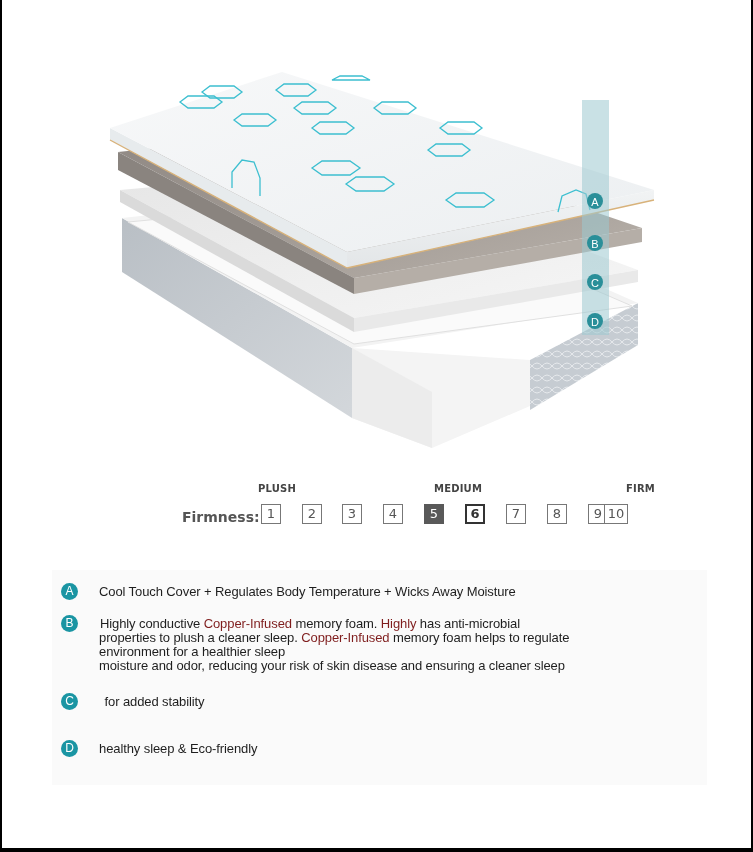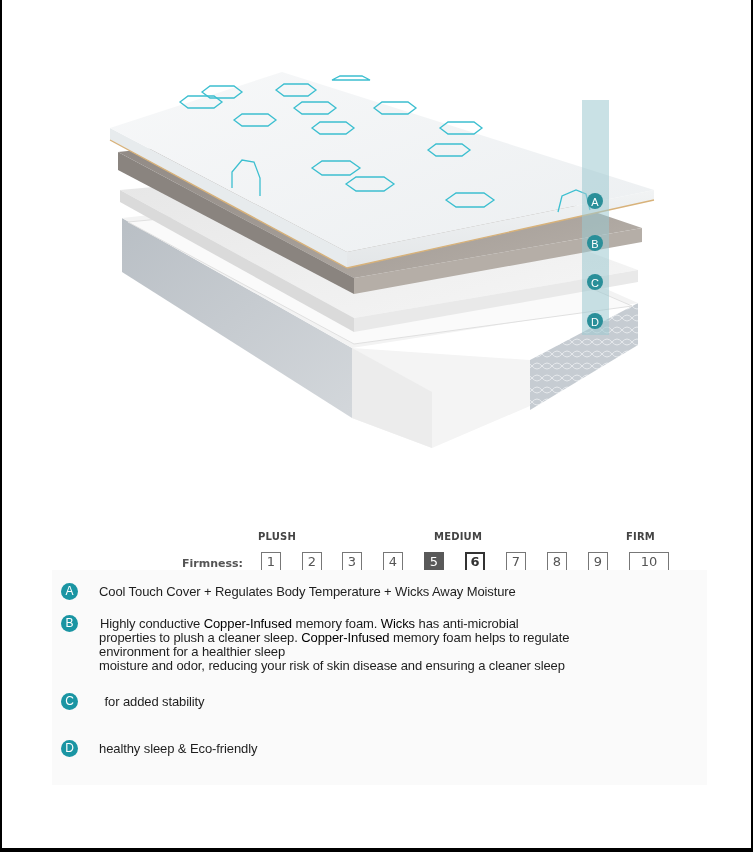--- a/index.html
+++ b/index.html
@@ -3,40 +3,40 @@
 <meta charset="utf-8">
 <style>
   html, body { margin: 0; padding: 0; background: #ffffff; }
   body { width: 753px; height: 852px; position: relative; overflow: hidden;
          font-family: "Liberation Sans", sans-serif; }
   .frame { position: absolute; left: 0; top: 0; width: 753px; height: 852px;
            box-sizing: border-box; border-left: 2px solid #000; border-right: 2px solid #000;
            border-bottom: 4px solid #000; background: #fff; }
   .illustration { position: absolute; left: 0; top: 0; width: 753px; height: 470px; }
 
-  .firmness { position: absolute; left: 170px; top: 480px; width: 490px; height: 56px; margin-top: 48px; }
+  .firmness { position: absolute; left: 170px; top: 480px; width: 490px; height: 56px; }
   .scale-label { position: absolute; top: 3px; font-size: 10px; font-weight: bold; color: #444;
                  font-family: "DejaVu Sans", sans-serif; letter-spacing: 0.2px; }
-  .firmness-title { position: absolute; left: 10px; top: 29px; font-size: 11px; font-weight: bold;
+  .firmness-title { position: absolute; left: 10px; top: 29px; font-size: 14px; font-weight: bold;
                     color: #555; font-family: "DejaVu Sans", sans-serif; }
   .box { position: absolute; top: 24px; width: 20px; height: 20px; box-sizing: border-box;
          border: 1px solid #777; color: #555; font-size: 13px; text-align: center; line-height: 18px;
          font-family: "DejaVu Sans", sans-serif; background: #fff; cursor: pointer; }
   .box.selected { background: #595959; border-color: #595959; color: #fff; }
   .box.emph { border: 2px solid #333; line-height: 16px; color: #333; font-weight: bold; }
 
   .features { position: absolute; left: 50px; top: 570px; width: 655px; height: 215px;
               background: #fafafa; }
   .feature { position: absolute; left: 0; width: 655px; }
   .badge { position: absolute; left: 9px; width: 17px; height: 17px; border-radius: 50%;
            background: #1a95a3; color: #fff; font-size: 12px; text-align: center; line-height: 17px;
            font-family: "Liberation Sans", sans-serif; }
   .ftext { position: absolute; left: 47px; right: 8px; font-size: 13px; line-height: 14px;
            color: #1e1e1e; font-family: "Liberation Sans", sans-serif; letter-spacing: -0.1px; }
-  .ftext span.hl { color: #000000; }
+  .ftext span.hl { color: #7f1d1d; }
   .ftext .line { display: block; white-space: nowrap; }
 </style>
 </head>
 <body>
 
 <div class="frame">
 
   <svg class="illustration" viewBox="0 0 753 470" xmlns="http://www.w3.org/2000/svg">
     <defs>
       <linearGradient id="coverTop" x1="0" y1="0" x2="1" y2="1">
@@ -146,36 +146,36 @@
 
     <div class="box" style="left:89px">1</div>
     <div class="box" style="left:130px">2</div>
     <div class="box" style="left:170px">3</div>
     <div class="box" style="left:211px">4</div>
     <div class="box selected" style="left:252px">5</div>
     <div class="box emph" style="left:293px">6</div>
     <div class="box" style="left:334px">7</div>
     <div class="box" style="left:375px">8</div>
     <div class="box" style="left:416px">9</div>
-    <div class="box" style="left:457px;width:40px">10</div>
+    <div class="box" style="left:432px;width:24px">10</div>
   </div>
 
   <div class="features">
 
     <div class="feature" style="top:13px">
       <span class="badge">A</span>
       <div class="ftext" style="top:2px">
         <span class="line">Cool Touch Cover + Regulates Body Temperature + Wicks Away Moisture</span>
       </div>
     </div>
 
     <div class="feature" style="top:45px">
       <span class="badge">B</span>
       <div class="ftext" style="top:2px; left:48px">
-        <span class="line"><span>Highly conductive </span><span class="hl">Copper-Infused</span><span> memory foam. </span><span class="hl">Wicks</span><span> has anti-microbial</span></span>
+        <span class="line"><span>Highly conductive </span><span class="hl">Copper-Infused</span><span> memory foam. </span><span class="hl">Highly</span><span> has anti-microbial</span></span>
         <span class="line" style="margin-left:-1px"><span>properties to plush a cleaner sleep. </span><span class="hl">Copper-Infused</span><span> memory foam helps to regulate</span></span>
         <span class="line" style="margin-left:-1px">environment for a healthier sleep</span>
         <span class="line" style="margin-left:-1px">moisture and odor, reducing your risk of skin disease and ensuring a cleaner sleep</span>
       </div>
     </div>
 
     <div class="feature" style="top:123px">
       <span class="badge">C</span>
       <div class="ftext" style="top:2px; left:49px">
         <span class="line" style="white-space:pre"> for added stability</span>

